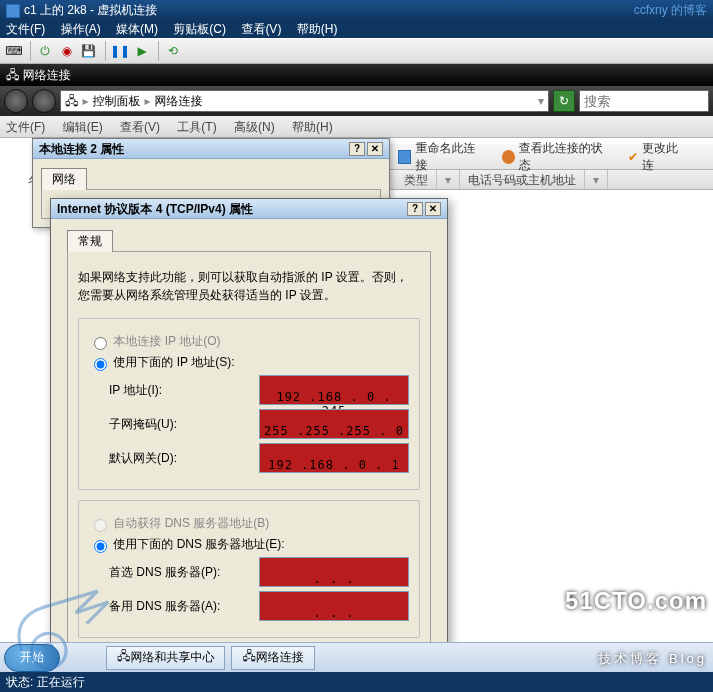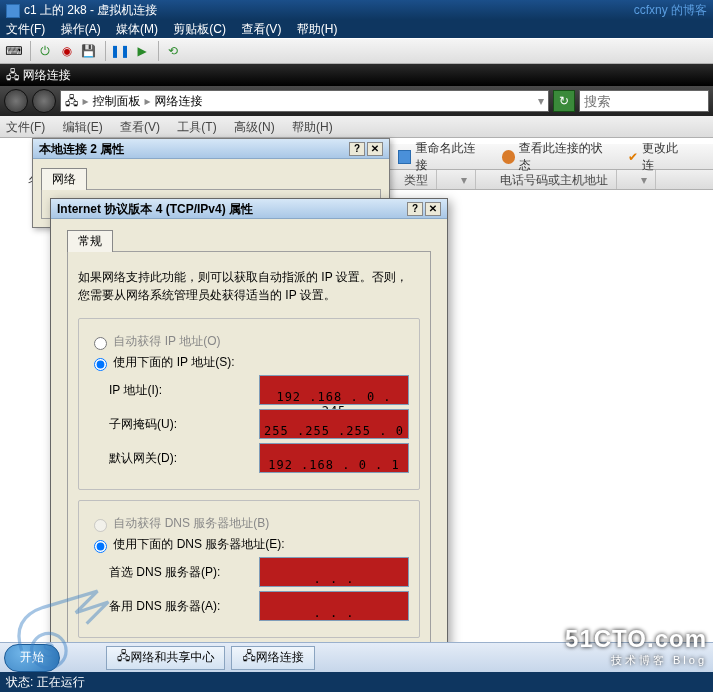--- a/index.html
+++ b/index.html
@@ -97,21 +97,20 @@
     align-items:center;
     color:#333;
   }
   .toolbar2 .item { margin-right:18px; display:flex; align-items:center;}
   .toolbar2 .ico { width:14px; height:14px; margin-right:4px; display:inline-block;}
   .columns {
     background:linear-gradient(#f0f0f0,#dcdcdc);
     border-bottom:1px solid #b0b0b0;
     height:20px; line-height:20px; padding:0 6px; color:#444;
     display:flex;
-    gap:16px;
   }
   .columns span { border-right:1px solid #c0c0c0; padding:0 8px;}
   .content-bg {
     background:#fff;
     height:450px;
     position:relative;
   }
   
   .dialog1 {
     position:absolute;
@@ -238,21 +237,21 @@
   }
   .watermark-right {
     position:absolute;
     right:6px; bottom:24px;
     color:#fff;
     text-align:right;
     text-shadow:0 0 4px #000;
     pointer-events:none;
   }
   .watermark-right .big { font-size:24px; font-weight:bold; letter-spacing:1px;}
-  .watermark-right .small { font-size:11px; letter-spacing:3px;}
+  .watermark-right .small { font-size:13px; letter-spacing:3px;margin-top:35px;}
   .vm-title .right { color:#5a9de0;}
   .dim { color:#888;}
   .chk { color:#e07b00; margin-right:4px;}
 </style>
 </head>
 <body>
 
 <div class="vm-title">
   <span><span class="vm-icon"></span><span>c1 上的 2k8 - 虚拟机连接</span></span>
   <span class="right">ccfxny 的博客</span>
@@ -362,21 +361,21 @@
     <span class="tab">常规</span>
     <div class="panel">
       <div class="desc">
         <span>如果网络支持此功能，则可以获取自动指派的 IP 设置。否则，</span><br>
         <span>您需要从网络系统管理员处获得适当的 IP 设置。</span>
       </div>
 
       <div class="group">
         <div class="radio-row">
           <input type="radio" name="ip" style="">
-          <label class="dim">自动获得 IP 地址(O)</label>
+          <label class="dim">本地连接 IP 地址(O)</label>
         </div>
         <div class="radio-row">
           <input type="radio" name="ip" checked="" style="">
           <label>使用下面的 IP 地址(S):</label>
         </div>
         <div class="field-row">
           <label>IP 地址(I):</label>
           <div class="ipbox">192 .168 .  0 . 245</div>
         </div>
         <div class="field-row">

